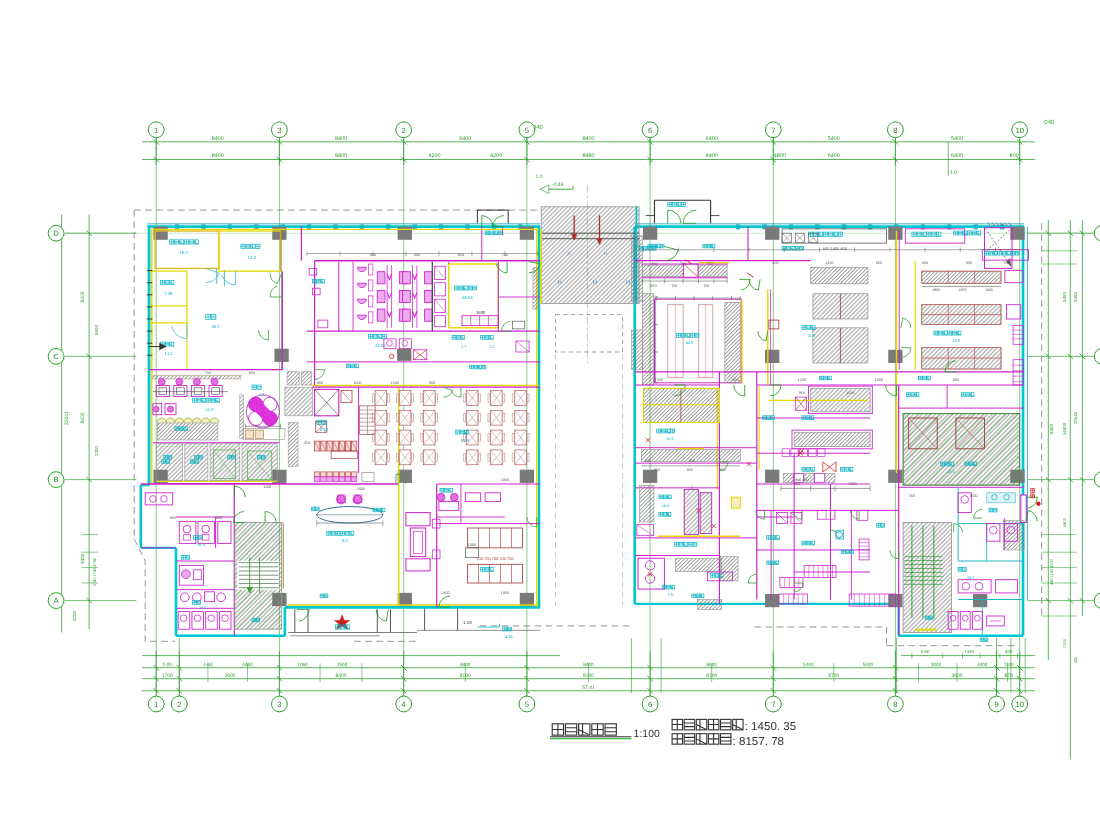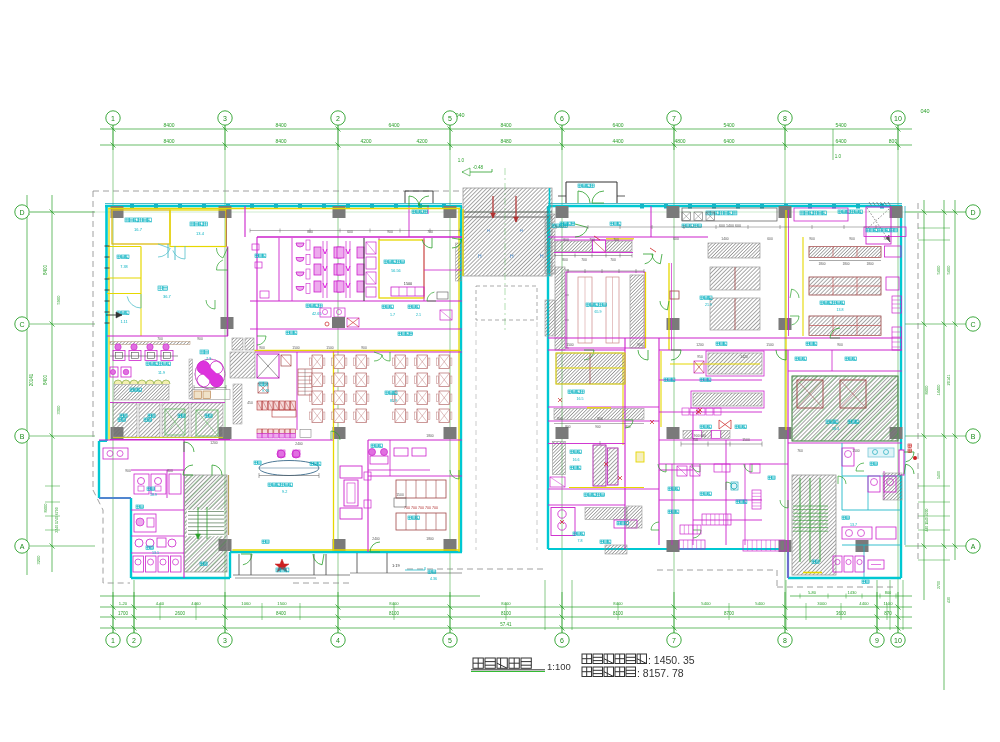--- a/index.html
+++ b/index.html
@@ -1,17 +1,17 @@
 <!DOCTYPE html>
 <html><head>
 <meta charset="utf-8">
 <title>First Floor Plan</title>
 <style>
 html,body { margin:0; padding:0; background:#ffffff; }
-#plan { position:relative; width:864px; height:742px; filter: blur(0.3px); }
+#plan { position:relative; width:864px; height:742px; filter: blur(0.3px); padding-left: 29px; }
 </style>
 </head>
 <body>
 
 <div id="plan">
 <svg width="1000" height="742" viewBox="0 0 1000 742">
 <defs>
 <pattern id="hatch1" width="2.8" height="2.8" patternUnits="userSpaceOnUse" patternTransform="rotate(-45)">
 <line x1="0" y1="1.4" x2="2.8" y2="1.4" stroke="#6f6f6f" stroke-width="0.62"></line>
 </pattern>

